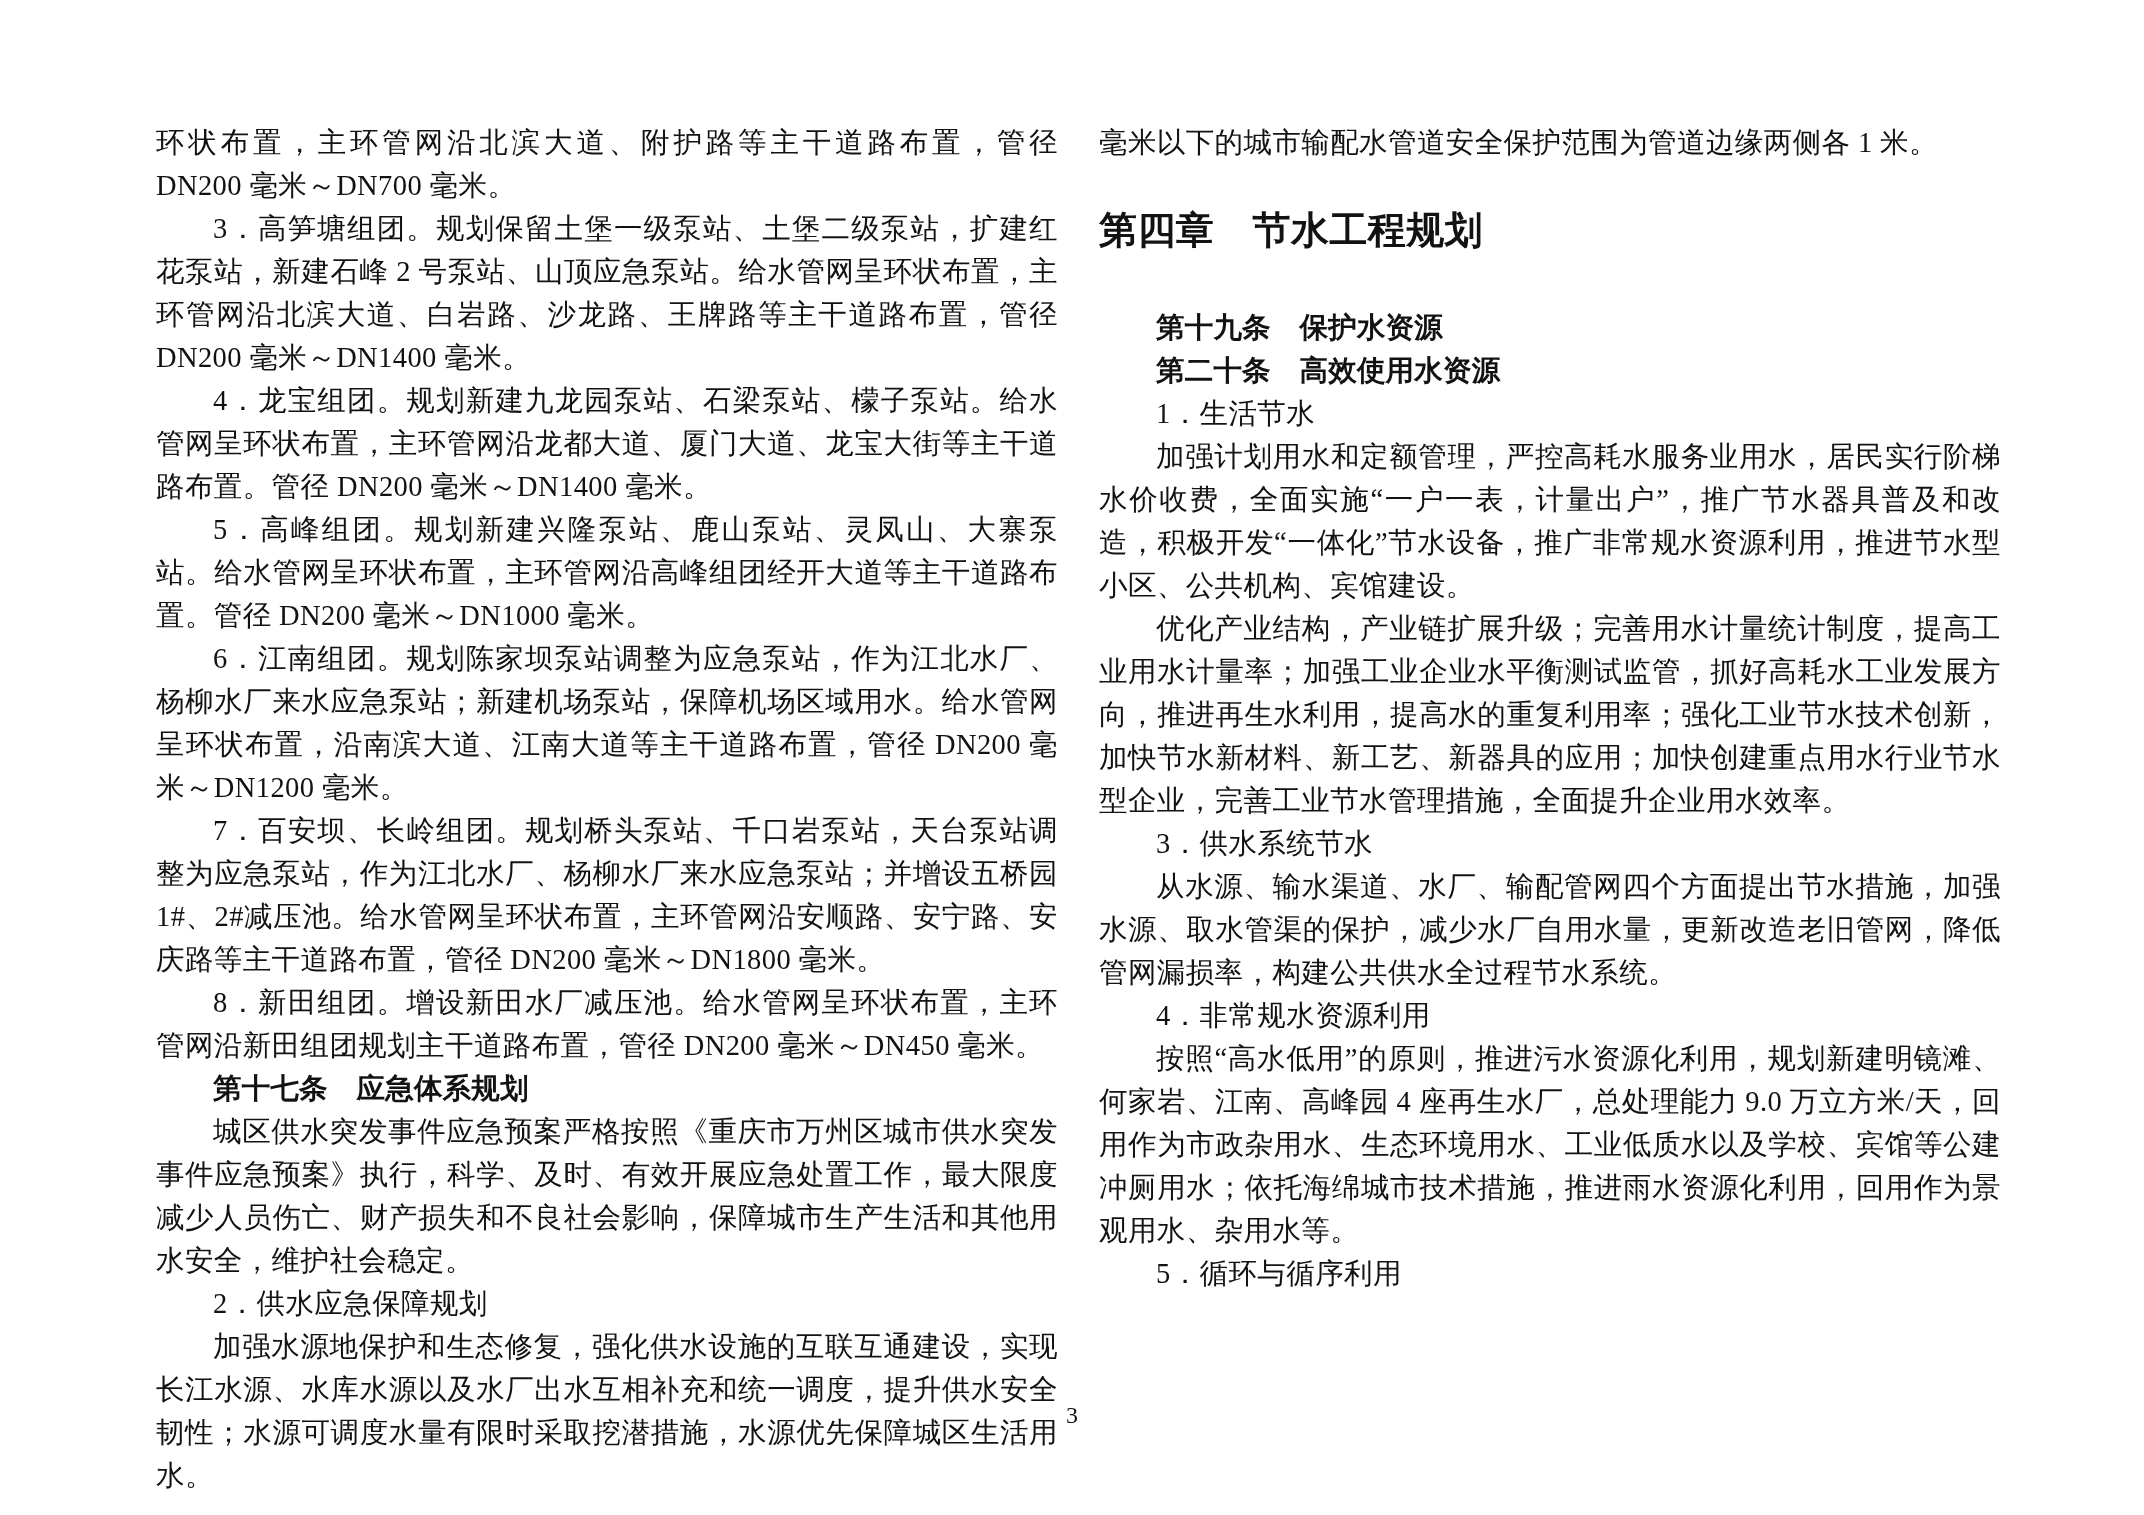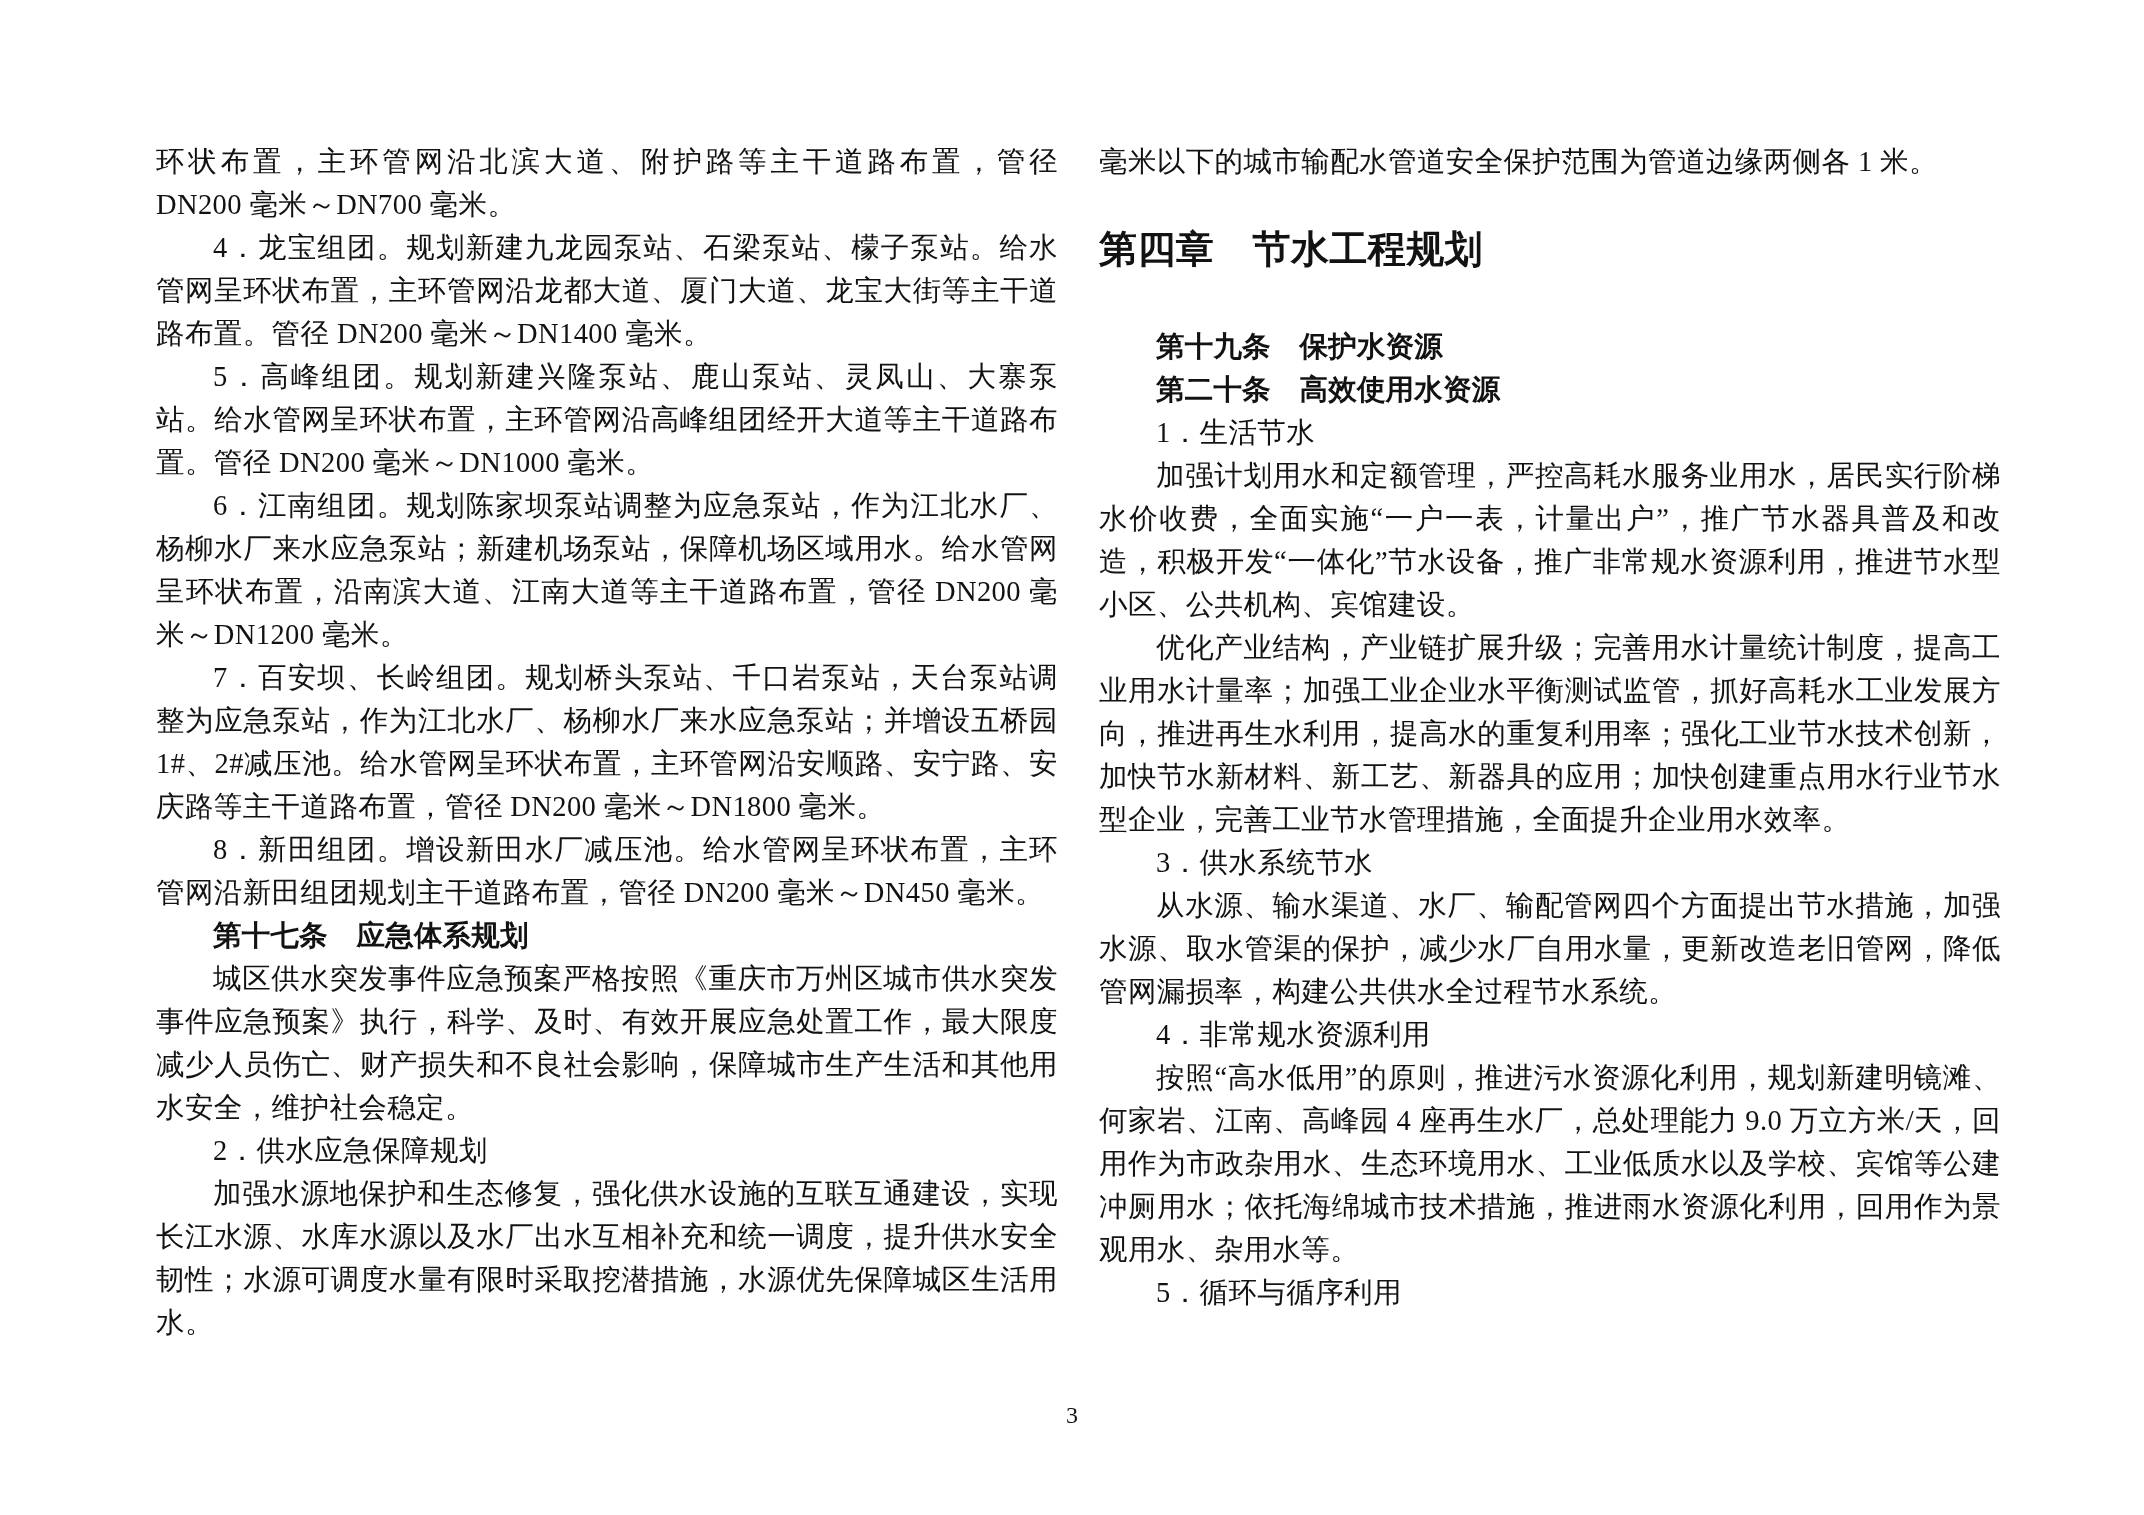--- a/index.html
+++ b/index.html
@@ -20,21 +20,21 @@
     top: 121px;
     width: 902px;
     font-size: 28.5px;
     line-height: 43px;
     text-align: justify;
     letter-spacing: 0.4px;
   }
   .col-left  { left: 156px; }
   .col-right { left: 1099px; }
   p.para { margin: 0; text-indent: 2em; }
-  p.continuation { text-indent: 0; margin-top: 19px; }
+  p.continuation { text-indent: 0; }
   p.heading {
     font-weight: 700;
     font-family: "DejaVu Sans", "Liberation Sans", sans-serif;
     letter-spacing: 0.2px;
   }
   p.chapter {
     font-weight: 700;
     font-family: "DejaVu Sans", "Liberation Sans", sans-serif;
     text-align: left;
     text-indent: 0;
@@ -51,20 +51,21 @@
     line-height: 30px;
     color: #121212;
   }
 </style>
 </head>
 <body>
 
 <div class="sheet">
   <div class="col col-left">
       <p class="para continuation">环状布置，主环管网沿北滨大道、附护路等主干道路布置，管径 DN200 毫米～DN700 毫米。</p>
+      <p class="para body">3．高笋塘组团。规划保留土堡一级泵站、土堡二级泵站，扩建红花泵站，新建石峰 2 号泵站、山顶应急泵站。给水管网呈环状布置，主环管网沿北滨大道、白岩路、沙龙路、王牌路等主干道路布置，管径 DN200 毫米～DN1400 毫米。</p>
       <p class="para body">4．龙宝组团。规划新建九龙园泵站、石梁泵站、檬子泵站。给水管网呈环状布置，主环管网沿龙都大道、厦门大道、龙宝大街等主干道路布置。管径 DN200 毫米～DN1400 毫米。</p>
       <p class="para body">5．高峰组团。规划新建兴隆泵站、鹿山泵站、灵凤山、大寨泵站。给水管网呈环状布置，主环管网沿高峰组团经开大道等主干道路布置。管径 DN200 毫米～DN1000 毫米。</p>
       <p class="para body">6．江南组团。规划陈家坝泵站调整为应急泵站，作为江北水厂、杨柳水厂来水应急泵站；新建机场泵站，保障机场区域用水。给水管网呈环状布置，沿南滨大道、江南大道等主干道路布置，管径 DN200 毫米～DN1200 毫米。</p>
       <p class="para body">7．百安坝、长岭组团。规划桥头泵站、千口岩泵站，天台泵站调整为应急泵站，作为江北水厂、杨柳水厂来水应急泵站；并增设五桥园 1#、2#减压池。给水管网呈环状布置，主环管网沿安顺路、安宁路、安庆路等主干道路布置，管径 DN200 毫米～DN1800 毫米。</p>
       <p class="para body">8．新田组团。增设新田水厂减压池。给水管网呈环状布置，主环管网沿新田组团规划主干道路布置，管径 DN200 毫米～DN450 毫米。</p>
       <p class="para heading">第十七条　应急体系规划</p>
       <p class="para body">城区供水突发事件应急预案严格按照《重庆市万州区城市供水突发事件应急预案》执行，科学、及时、有效开展应急处置工作，最大限度减少人员伤亡、财产损失和不良社会影响，保障城市生产生活和其他用水安全，维护社会稳定。</p>
       <p class="para body">2．供水应急保障规划</p>
       <p class="para body">加强水源地保护和生态修复，强化供水设施的互联互通建设，实现长江水源、水库水源以及水厂出水互相补充和统一调度，提升供水安全韧性；水源可调度水量有限时采取挖潜措施，水源优先保障城区生活用水。</p>
     </div>

